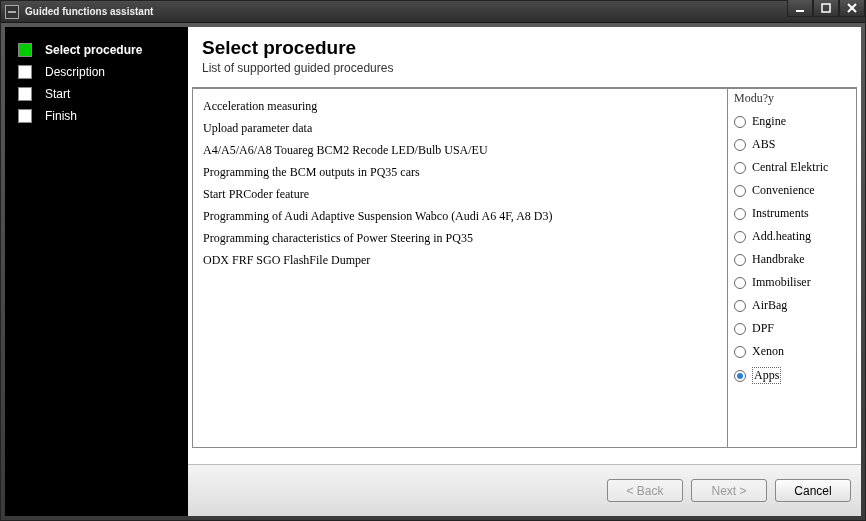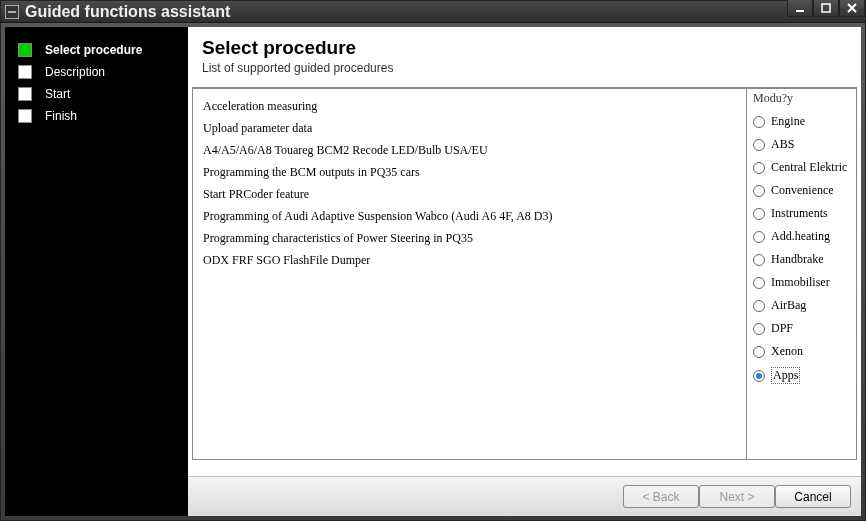--- a/index.html
+++ b/index.html
@@ -19,21 +19,21 @@
   flex-direction: column;
   border: 1px solid #222;
 }
 .titlebar {
   height: 22px;
   background: linear-gradient(to bottom, #4a4a4a 0%, #2d2d2d 100%);
   display: flex;
   align-items: center;
   padding: 0 4px;
   color: #eee;
-  font-size: 16px;
+  font-size: 10px;
   font-weight: bold;
   border-bottom: 1px solid #1a1a1a;
   position: relative;
 }
 .titlebar-icon {
   width: 14px;
   height: 14px;
   border: 1px solid #aaa;
   margin-right: 6px;
   background: #333;
@@ -138,21 +138,21 @@
   overflow: auto;
 }
 .list-item {
   padding: 2px 10px;
   font-size: 12px;
   color: #000;
   cursor: pointer;
   line-height: 18px;
 }
 .module-panel {
-  width: 111px;
+  width: 130px;
   border: 1px solid #888;
   background: #fff;
   padding: 4px 6px;
   position: relative;
 }
 .module-title {
   font-size: 12px;
   color: #333;
   margin-bottom: 4px;
   margin-top: -2px;
@@ -180,27 +180,28 @@
   width: 6px;
   height: 6px;
   border-radius: 50%;
   background: #2b7de0;
 }
 .radio-label.selected {
   border: 1px dotted #666;
   padding: 0 1px;
 }
 .footer {
-  height: 40px;
+  height: 52px;
   background: linear-gradient(to bottom, #f4f4f4 0%, #dcdcdc 100%);
   display: flex;
   align-items: center;
   justify-content: flex-end;
   padding: 0 10px;
   border-top: 1px solid #bbb;
+  gap: 8px;
 }
 .btn {
   min-width: 76px;
   height: 23px;
   background: linear-gradient(to bottom, #fdfdfd 0%, #e2e2e2 100%);
   border: 1px solid #888;
   border-radius: 3px;
   font-size: 12px;
   color: #000;
   cursor: pointer;

